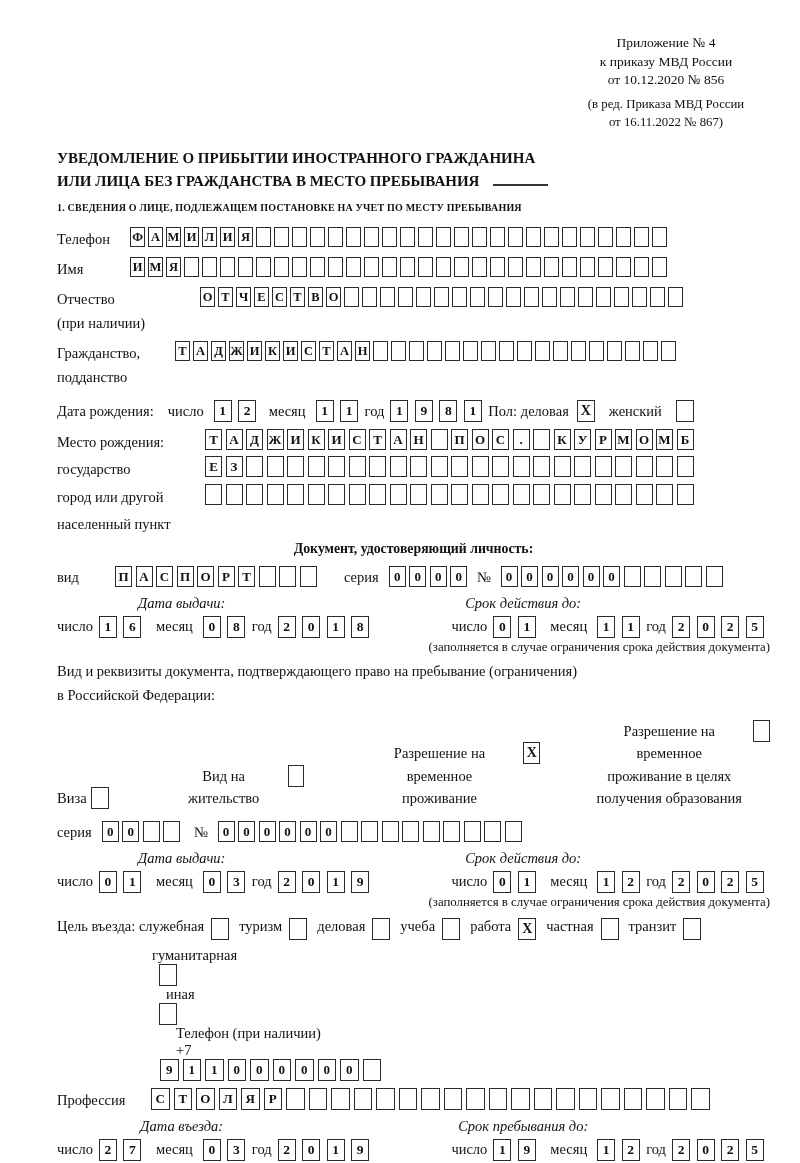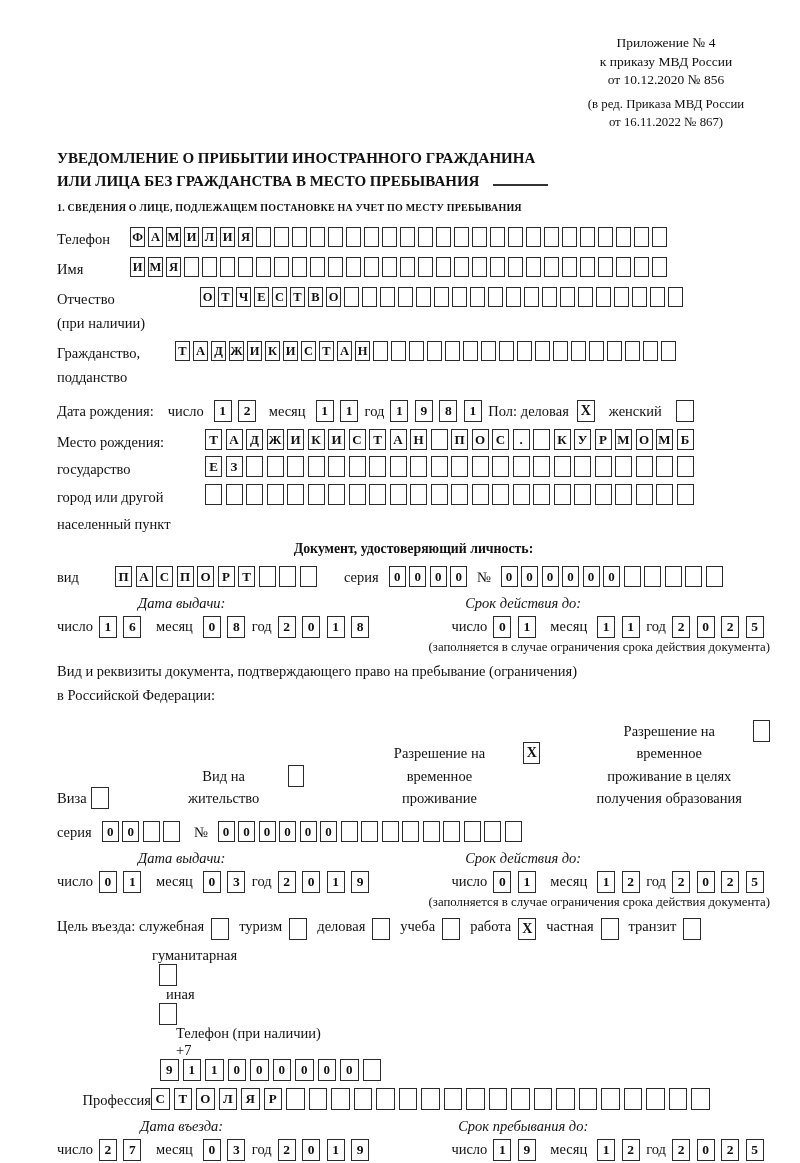--- a/index.html
+++ b/index.html
@@ -20,21 +20,21 @@
   .title { text-align: left; font-weight: bold; font-size: 15px; margin-top: 16px; line-height: 1.55; }
   .blank-line { display: inline-block; width: 55px; border-bottom: 2px solid #333; margin-left: 14px; vertical-align: baseline; }
   .sec-heading { font-weight: bold; font-size: 10px; margin-top: 8px; letter-spacing: .2px; }
 
   
   .frows { margin-top: 14px; }
   .frow { display: flex; align-items: flex-start; margin-bottom: 6px; }
   .flabel { flex-shrink: 0; line-height: 24px; }
   .flabel .l2 { display: block; }
   .w73  { width: 73px; }
-  .w94  { width: 94px; text-align: right; }
+  .w94  { width: 94px; }
   .w118 { width: 118px; }
   .w123 { width: 123px; }
   .w143 { width: 143px; }
   .w148 { width: 148px; }
 
   
   .cells { display: flex; flex-wrap: nowrap; }
   .cell {
     display: inline-block; width: 15px; height: 20px; flex-shrink: 0;
     border: 1.5px solid #2b2b2b; margin-right: 3px;

